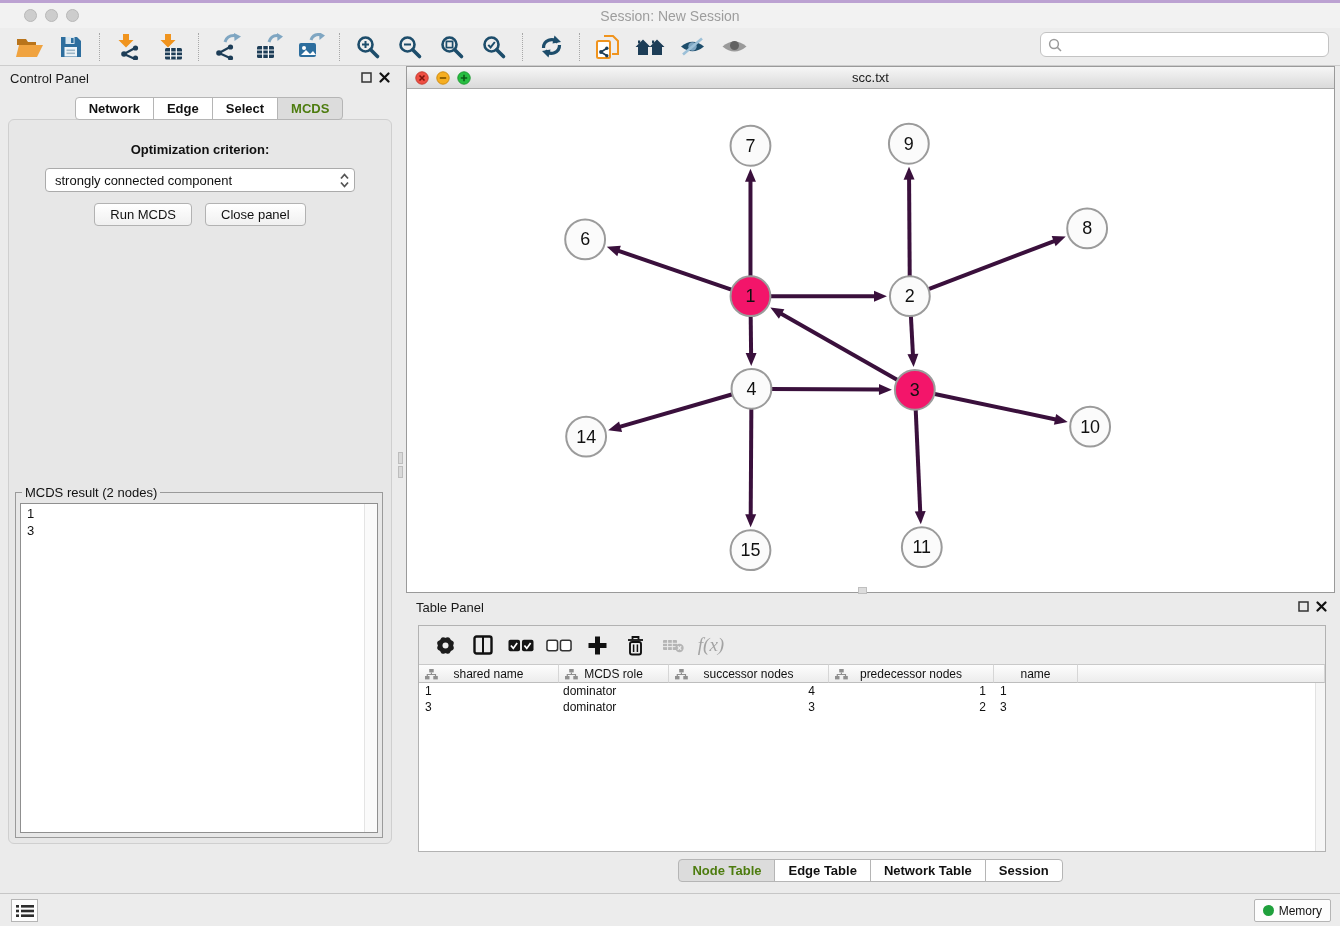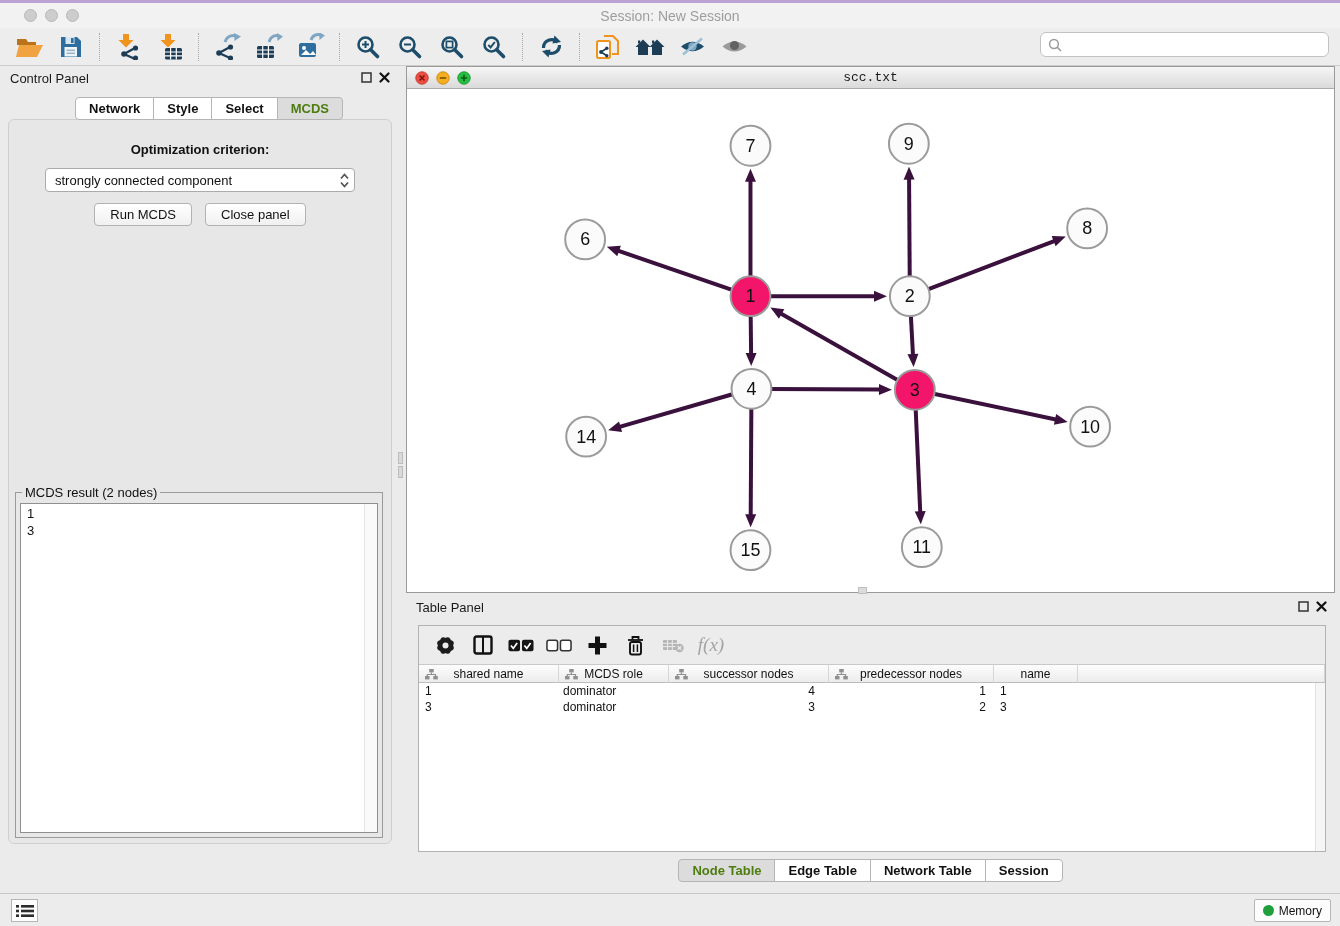--- a/index.html
+++ b/index.html
@@ -52,21 +52,21 @@
   .result-scroll { position:absolute; right:0; top:0; bottom:0; width:13px; background:#fafafa; border-left:1px solid #e4e4e4; }
 
   
   .v-splitter { position:absolute; left:398px; top:450px; width:7px; height:36px; }
   .v-splitter span { display:block; width:5px; height:12px; background:#d9d9d9; border:1px solid #bdbdbd; margin:2px 0; }
   .h-splitter-knob { position:absolute; left:858px; top:587px; width:9px; height:7px; background:#dcdcdc; border:1px solid #bfbfbf; }
 
   
   .net-window { position:absolute; left:406px; top:66px; width:929px; height:527px;
                 background:#fff; border:1px solid #9a9a9a; }
-  .net-titlebar { position:relative; height:22px; background:linear-gradient(#f6f6f6,#dadada); border-bottom:1px solid #ababab;font-family:Liberation Mono, monospace; }
+  .net-titlebar { position:relative; height:22px; background:linear-gradient(#f6f6f6,#dadada); border-bottom:1px solid #ababab; }
   .net-tl-group { position:absolute; left:8px; top:4px; display:flex; gap:7px; }
   .net-title { position:absolute; left:0; right:0; top:3px; text-align:center; font-size:13px; color:#1a1a1a; }
   .net-canvas { position:absolute; top:22px; left:0; right:0; bottom:0; background:#fff; }
   .net-canvas svg { width:100%; height:100%; display:block; }
 
   
   .table-panel { position:absolute; left:406px; top:595px; width:929px; height:295px; }
   .tp-box { position:absolute; left:12px; right:9px; top:30px; bottom:38px; background:#fff; border:1px solid #b2b2b2; }
   .tp-toolbar { height:38px; background:#ececec; display:flex; align-items:center; padding-left:13px; gap:0; }
   .tp-tool { display:inline-flex; align-items:center; justify-content:center; width:26px; height:26px; margin-right:12px; }
@@ -262,21 +262,21 @@
         <svg width="11" height="11" viewBox="0 0 11 11">
           <rect x="1" y="1" width="9" height="9" fill="none" stroke="#333" stroke-width="1.5"></rect>
         </svg>
         <svg width="11" height="11" viewBox="0 0 11 11">
           <path d="M1.5 1.5 L9.5 9.5 M9.5 1.5 L1.5 9.5" stroke="#111" stroke-width="2.2" stroke-linecap="round"></path>
         </svg>
       </span>
     </div>
     <div class="cp-tabs">
       <span class="seg">Network</span>
-      <span class="seg">Style</span>
+      <span class="seg">Edge</span>
       <span class="seg">Select</span>
       <span class="seg active">MCDS</span>
     </div>
     <div class="cp-content">
       <div class="opt-label">Optimization criterion:</div>
       <div class="criterion">
         <span>strongly connected component</span>
         <span class="stepper">
           <svg width="11" height="17" viewBox="0 0 11 17">
             <path d="M2 6.5 L5.5 2.5 L9 6.5" fill="none" stroke="#555" stroke-width="1.8"></path>

